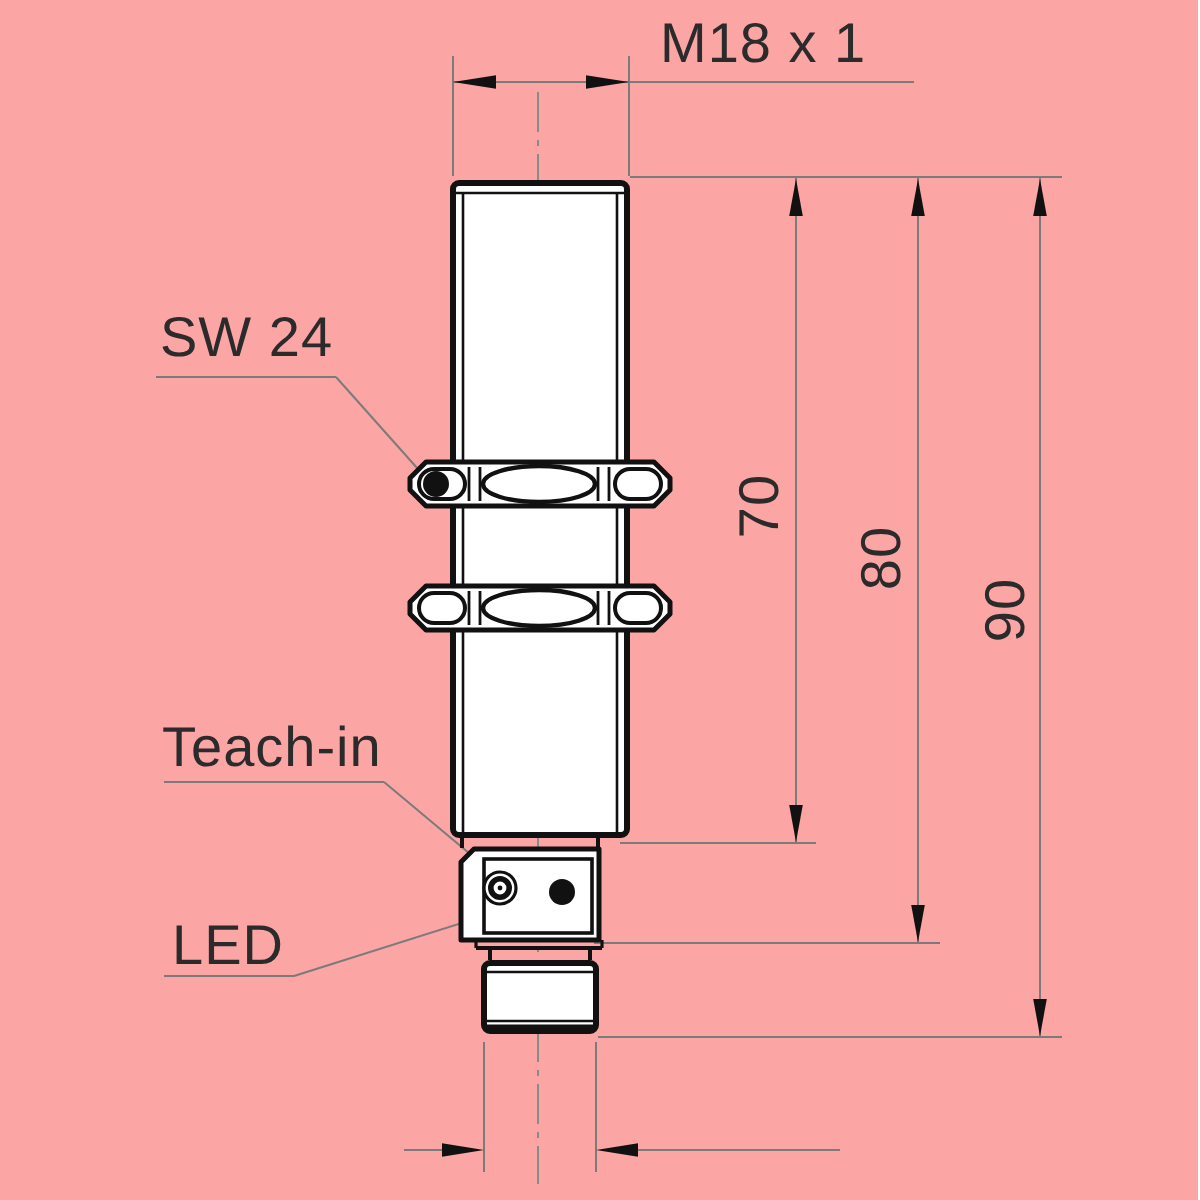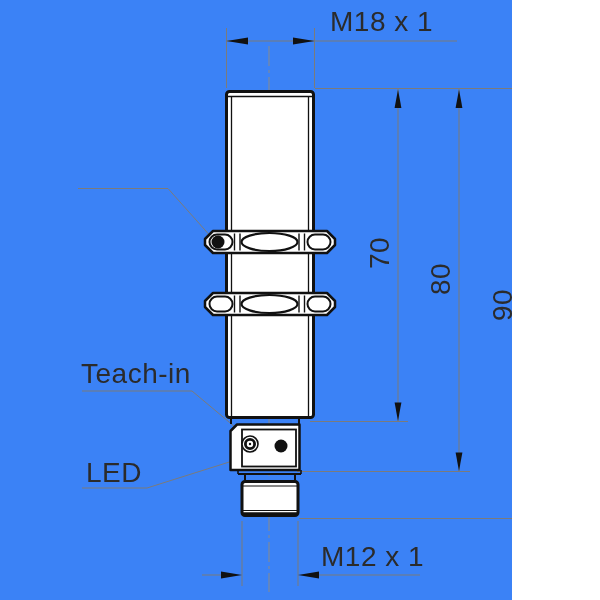--- a/index.html
+++ b/index.html
@@ -1,19 +1,19 @@
 <!DOCTYPE html>
 <html><head>
 <meta charset="utf-8">
 <style>
   html,body{margin:0;padding:0;background:#fff;}
   #canvas{
     position:relative;
-    width:512px;height:600px;
-    background:#3b82f6;
+    width:599px;height:600px;
+    background:#fca5a5;
     font-family:"Liberation Sans", sans-serif;
     overflow:hidden;
   }
   #drawing-svg{position:absolute;left:0;top:0;}
   .lbl{
     position:absolute;
     color:#2b2b2b;
     font-size:28px;
     line-height:28px;
     white-space:nowrap;
@@ -132,26 +132,26 @@
         <rect x="242" y="481.5" width="56" height="34" rx="3" stroke-width="3"></rect>
         <line x1="243" y1="486" x2="297" y2="486" stroke-width="1.2"></line>
         <line x1="243" y1="510.5" x2="297" y2="510.5" stroke-width="1.2"></line>
         <line x1="242" y1="513.5" x2="298" y2="513.5" stroke-width="2.5"></line>
       </g>
     </g>
   </svg>
 
   <div class="lbl" style="left:330px;top:8px;">M18 x 1</div>
 
+  <div class="lbl" style="left:80px;top:155px;">SW 24</div>
 
   <div class="lbl" style="left:81px;top:360px;">Teach-in</div>
 
   <div class="lbl" style="left:86px;top:459px;text-align:center;">LED</div>
 
-  <div class="lbl" style="left:321px;top:543px;">M12 x 1</div>
 
   <div class="lbl-rot" style="left:355px;top:239px;">70</div>
 
   <div class="lbl-rot" style="left:416px;top:265px;">80</div>
 
   <div class="lbl-rot" style="left:478px;top:291px;">90</div>
 
 </div>
 
 </body></html>

